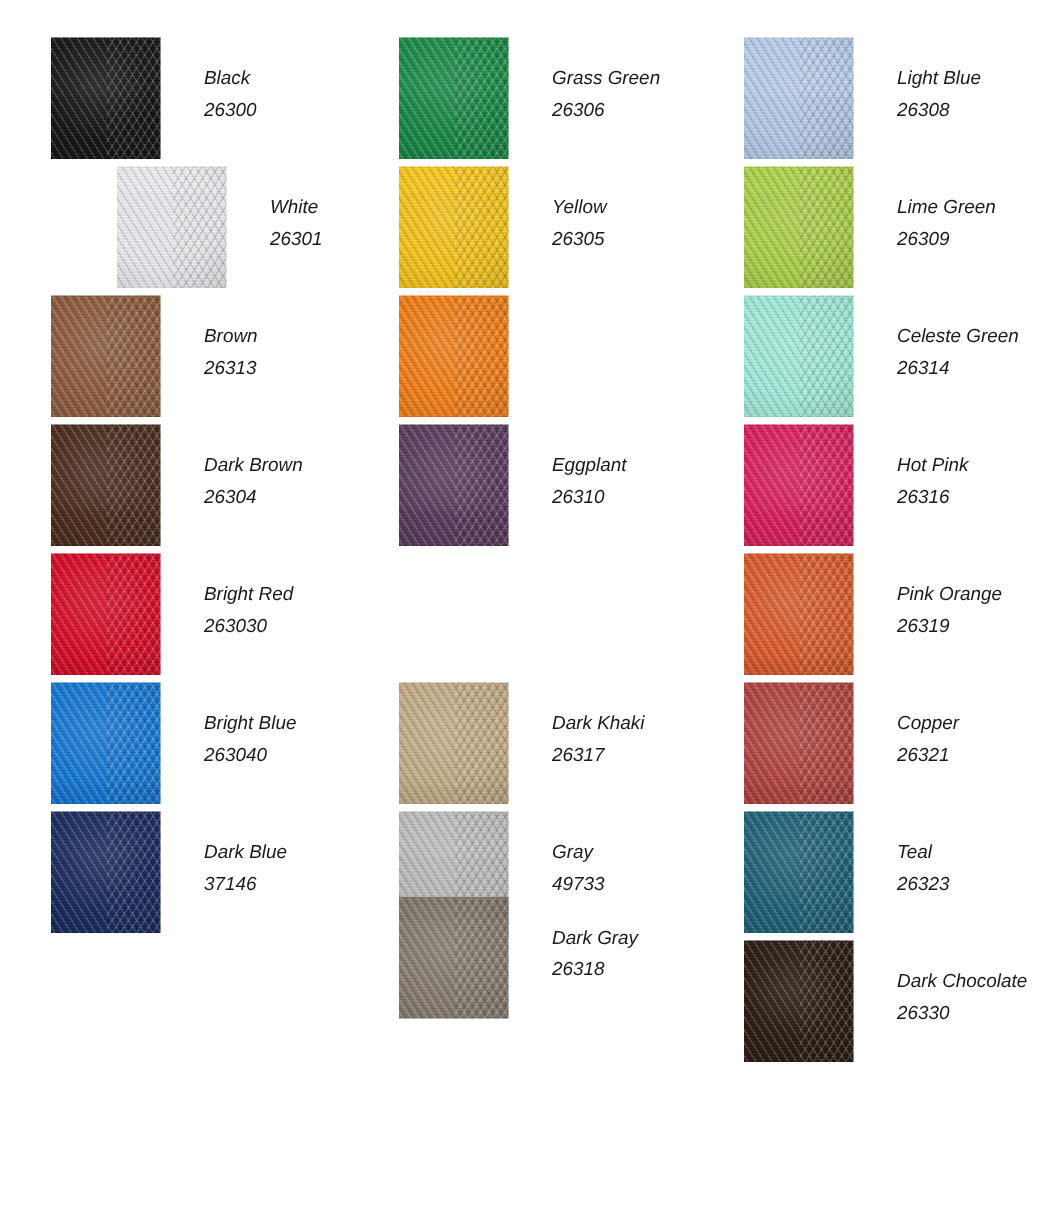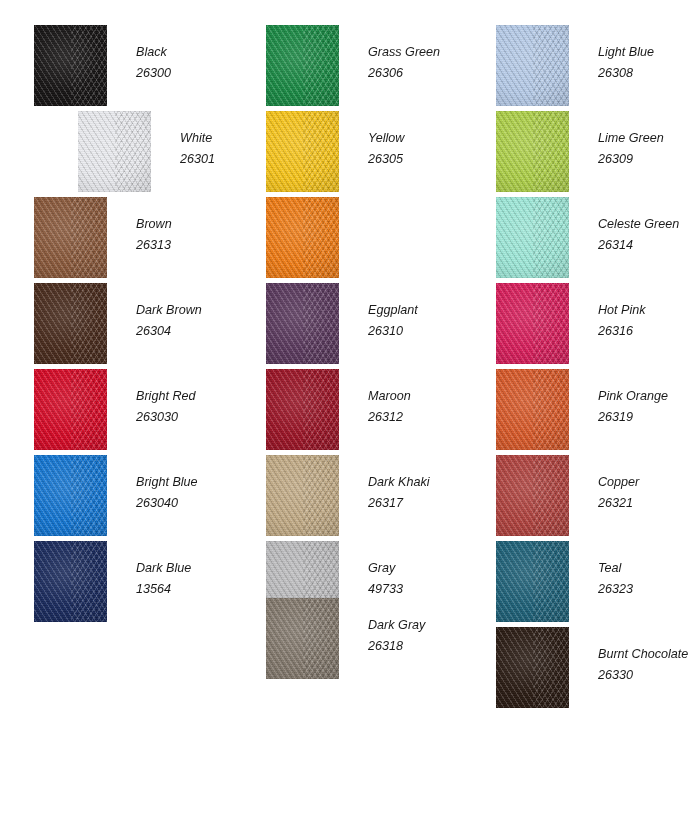--- a/index.html
+++ b/index.html
@@ -211,21 +211,21 @@
       </div>
       <div class="swatch-row" style="top: 541px;">
         <div class="swatch" title="Dark Blue 26315" style="background-color: rgb(26, 43, 94);">
           <div class="weave"></div>
           <div class="weave2"></div>
           <div class="weft"></div>
           <div class="shade"></div>
         </div>
         <div class="label">
           <span class="name">Dark Blue</span>
-          <span class="code">13564</span>
+          <span class="code">37146</span>
         </div>
       </div>
     </div>
     <div class="column col-1">
       <div class="swatch-row" style="top: 25px;">
         <div class="swatch" title="Grass Green 26306" style="background-color: rgb(26, 138, 69);">
           <div class="weave"></div>
           <div class="weave2"></div>
           <div class="weft"></div>
           <div class="shade"></div>
@@ -260,32 +260,20 @@
           <div class="weave"></div>
           <div class="weave2"></div>
           <div class="weft"></div>
           <div class="shade"></div>
         </div>
         <div class="label">
           <span class="name">Eggplant</span>
           <span class="code">26310</span>
         </div>
       </div>
-      <div class="swatch-row" style="top: 369px;">
-        <div class="swatch" title="Maroon 26312" style="background-color: rgb(156, 21, 39);">
-          <div class="weave"></div>
-          <div class="weave2"></div>
-          <div class="weft"></div>
-          <div class="shade"></div>
-        </div>
-        <div class="label">
-          <span class="name">Maroon</span>
-          <span class="code">26312</span>
-        </div>
-      </div>
       <div class="swatch-row" style="top: 455px;">
         <div class="swatch" title="Dark Khaki 26317" style="background-color: rgb(194, 171, 134);">
           <div class="weave"></div>
           <div class="weave2"></div>
           <div class="weft"></div>
           <div class="shade"></div>
         </div>
         <div class="label">
           <span class="name">Dark Khaki</span>
           <span class="code">26317</span>
@@ -402,18 +390,18 @@
         </div>
       </div>
       <div class="swatch-row" style="top: 627px;">
         <div class="swatch" title="Dark Chocolate 26330" style="background-color: rgb(43, 28, 20);">
           <div class="weave"></div>
           <div class="weave2"></div>
           <div class="weft"></div>
           <div class="shade"></div>
         </div>
         <div class="label">
-          <span class="name">Burnt Chocolate</span>
+          <span class="name">Dark Chocolate</span>
           <span class="code">26330</span>
         </div>
       </div>
     </div>
   </div>
 
 </body></html>

